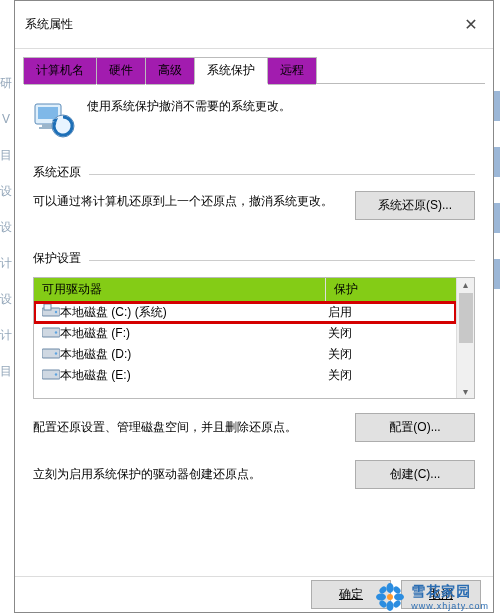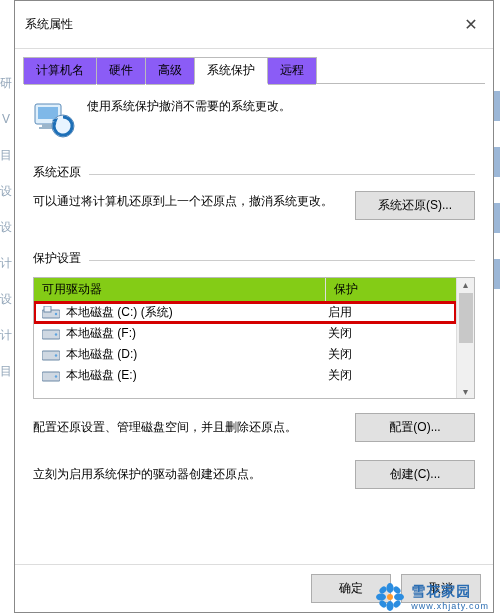--- a/index.html
+++ b/index.html
@@ -65,21 +65,21 @@
   }
   .tab {
     padding: 4px 12px;
     border: 1px solid #bbb;
     border-bottom: none;
     background: #fff;
     margin-right: -1px;
     position: relative;
     z-index:1;
   }
-  .tab.inactive { background:#8b5cf6; }
+  .tab.inactive { background:#a21caf; }
   .tab.active {
     border-bottom: 1px solid #fff;
     z-index:2;
     text-align:right;
   }
   .tab.inactive::after {
     content:"";
     position:absolute; left:0; right:0; bottom:-1px; height:1px; background:#bbb;
   }
   .content {
@@ -124,48 +124,49 @@
     background:#84cc16;
   }
   .th.col1 { flex: 1; }
   .th.col2 { width: 130px; border-right:none;}
   .rows { }
   .row {
     display:flex;
     padding: 2px 0;
     align-items:center;
   }
-  .row .cell1 { flex:1; display:flex; align-items:center; gap:6px; padding-left:8px;}
+  .row .cell1 { flex:1; display:flex; align-items:flex-start; gap:0; padding-left:8px;}
   .row .cell2 { width:130px; padding-left:2px;}
   .row.highlight {
     outline: 3px solid #d40000;
     outline-offset: -2px;
   }
   .drive-icon { width:18px; height:14px; }
   .drive-icon svg { width:18px; height:14px; display:block;}
   .scroll-col {
     width:18px;
     border-left:1px solid #ddd;
     background:#f0f0f0;
     display:flex; flex-direction:column;
     align-items:center;
   }
   .scroll-col .arrow { width:100%; text-align:center; font-size:10px; color:#666; padding:1px 0;}
   .scroll-col .thumb { width:14px; flex:0 0 50px; background:#c8c8c8; margin:2px auto;}
   .below-row { display:flex; align-items:center; gap:16px; margin-bottom:18px;}
   .below-row .txt { flex:1; }
   .footer {
-    height: 48px;
+    height: 36px;
     border-top: 1px solid #ddd;
     display:flex;
     align-items:center;
     justify-content:flex-end;
     gap: 10px;
     padding: 0 12px;
     position:relative;
+    text-decoration:underline;
   }
   .footer .btn { min-width: 80px; }
   .watermark {
     position:absolute;
     right: 4px; bottom: 0;
     display:flex; align-items:center; gap:6px;
     pointer-events:none;
   }
   .watermark .flower {
     width:30px; height:30px;

